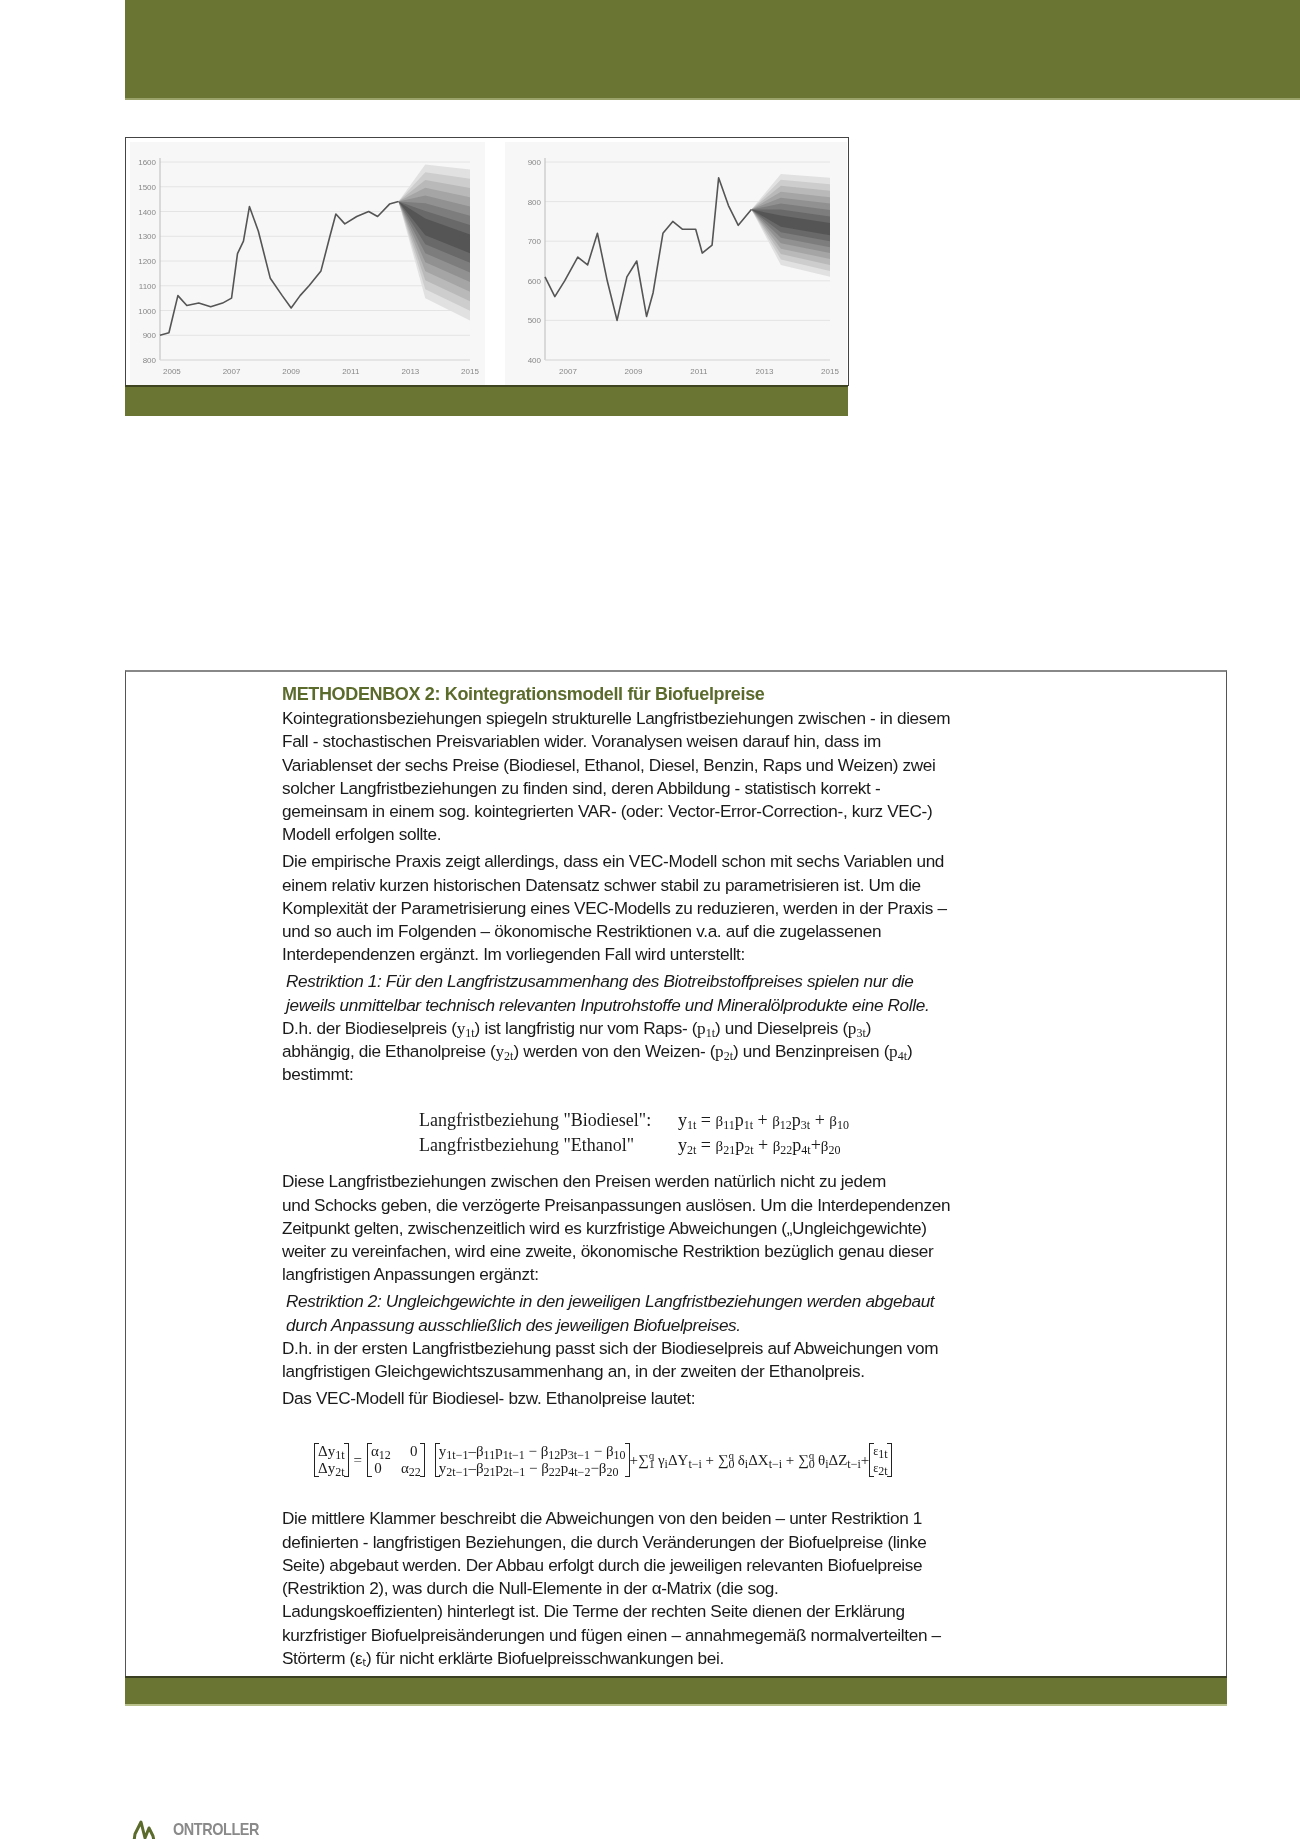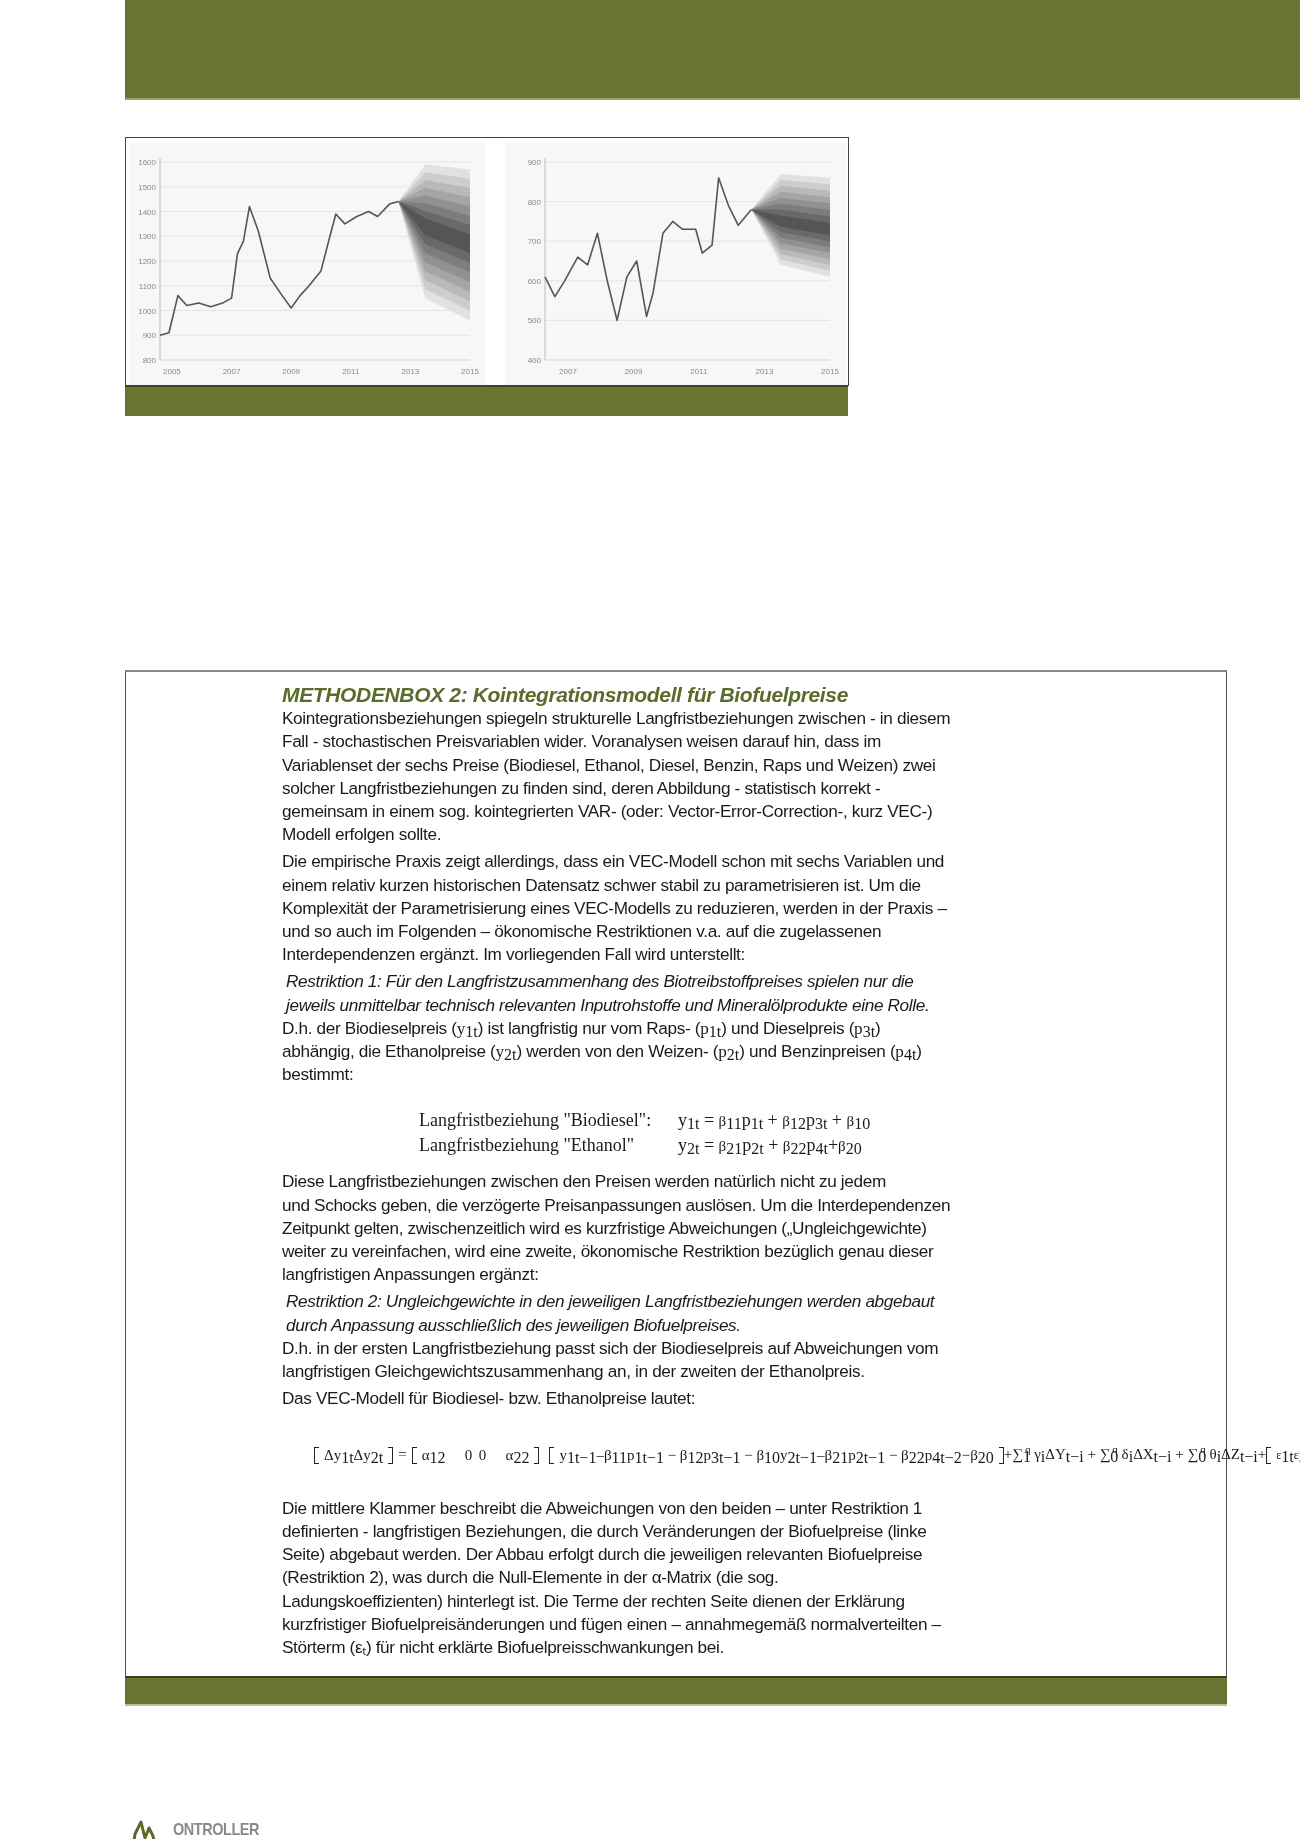--- a/index.html
+++ b/index.html
@@ -14,33 +14,33 @@
   .chart-panel { position:absolute; top:4px; height:243px; background:#f7f7f7; }
   .chart-panel svg { display:block; }
   .text-box { position:absolute; left:125px; top:670px; width:1100px; height:1006px;
               border:1px solid #555; border-bottom:none; border-top:2px solid #888; background:#fff; }
   .text-bar { position:absolute; left:125px; top:1676px; width:1102px; height:26px;
               background:#6a7433; border-top:2px solid #3b3f22; border-bottom:2px solid #b9c08a; }
   .content { position:absolute; left:282px; top:683px; width:820px;
              font-family:"Liberation Sans", sans-serif; font-size:17.2px; line-height:23.2px;
              letter-spacing:-0.35px; color:#1a1a1a; }
   .content p { margin:0; }
-  .title { color:#5b6b2c; font-weight:bold; font-style:italic; font-size:21px; margin-bottom:1px !important; }
+  .title { color:#5b6b2c; font-weight:bold; font-size:18px; margin-bottom:1px !important; }
   .gap { margin-top:4px !important; }
   .ital { font-style:italic; padding-left:4px; }
   .math { font-family:"Liberation Serif", serif; letter-spacing:0; }
   .eq-block { font-family:"Liberation Serif", serif; font-size:18px; line-height:24px; padding-left:137px;
               margin:22px 0 12px 0 !important; letter-spacing:0; }
   .eq-block .lbl { display:inline-block; width:259px; }
-  sub { font-size:16px; vertical-align:-3px; line-height:0; }
+  sub { font-size:12px; vertical-align:-3px; line-height:0; }
   sup { font-size:11px; vertical-align:6px; line-height:0; }
   .matrix-eq { font-family:"Liberation Serif", serif; font-size:15px; letter-spacing:0; margin:33px 0 30px 32px !important;
                display:flex; align-items:center; white-space:nowrap; }
-  .mat { display:inline-flex; flex-direction:row; border-left:1.5px solid #222; border-right:1.5px solid #222;
-         padding:0 9px; line-height:17px; position:relative; }
+  .mat { display:inline-flex; flex-direction:column; border-left:1.5px solid #222; border-right:1.5px solid #222;
+         padding:0 3px; line-height:17px; position:relative; }
   .mat::before, .mat::after { content:""; position:absolute; width:4px; top:0; bottom:0;
          border-top:1.5px solid #222; border-bottom:1.5px solid #222; }
   .mat::before { left:0; } .mat::after { right:0; }
   .mat .row { display:flex; gap:16px; }
   .mat .row span { min-width:14px; text-align:center; }
   .op { padding:0 5px; }
   .logo { position:absolute; left:125px; top:1816px; width:160px; height:66px; }
   .logo-text { position:absolute; left:48px; top:4px; font-family:"Liberation Sans", sans-serif; font-weight:bold;
                font-size:17px; color:#8a8a8a; letter-spacing:-0.5px; transform:scaleX(0.85); transform-origin:left; }
 </style>

